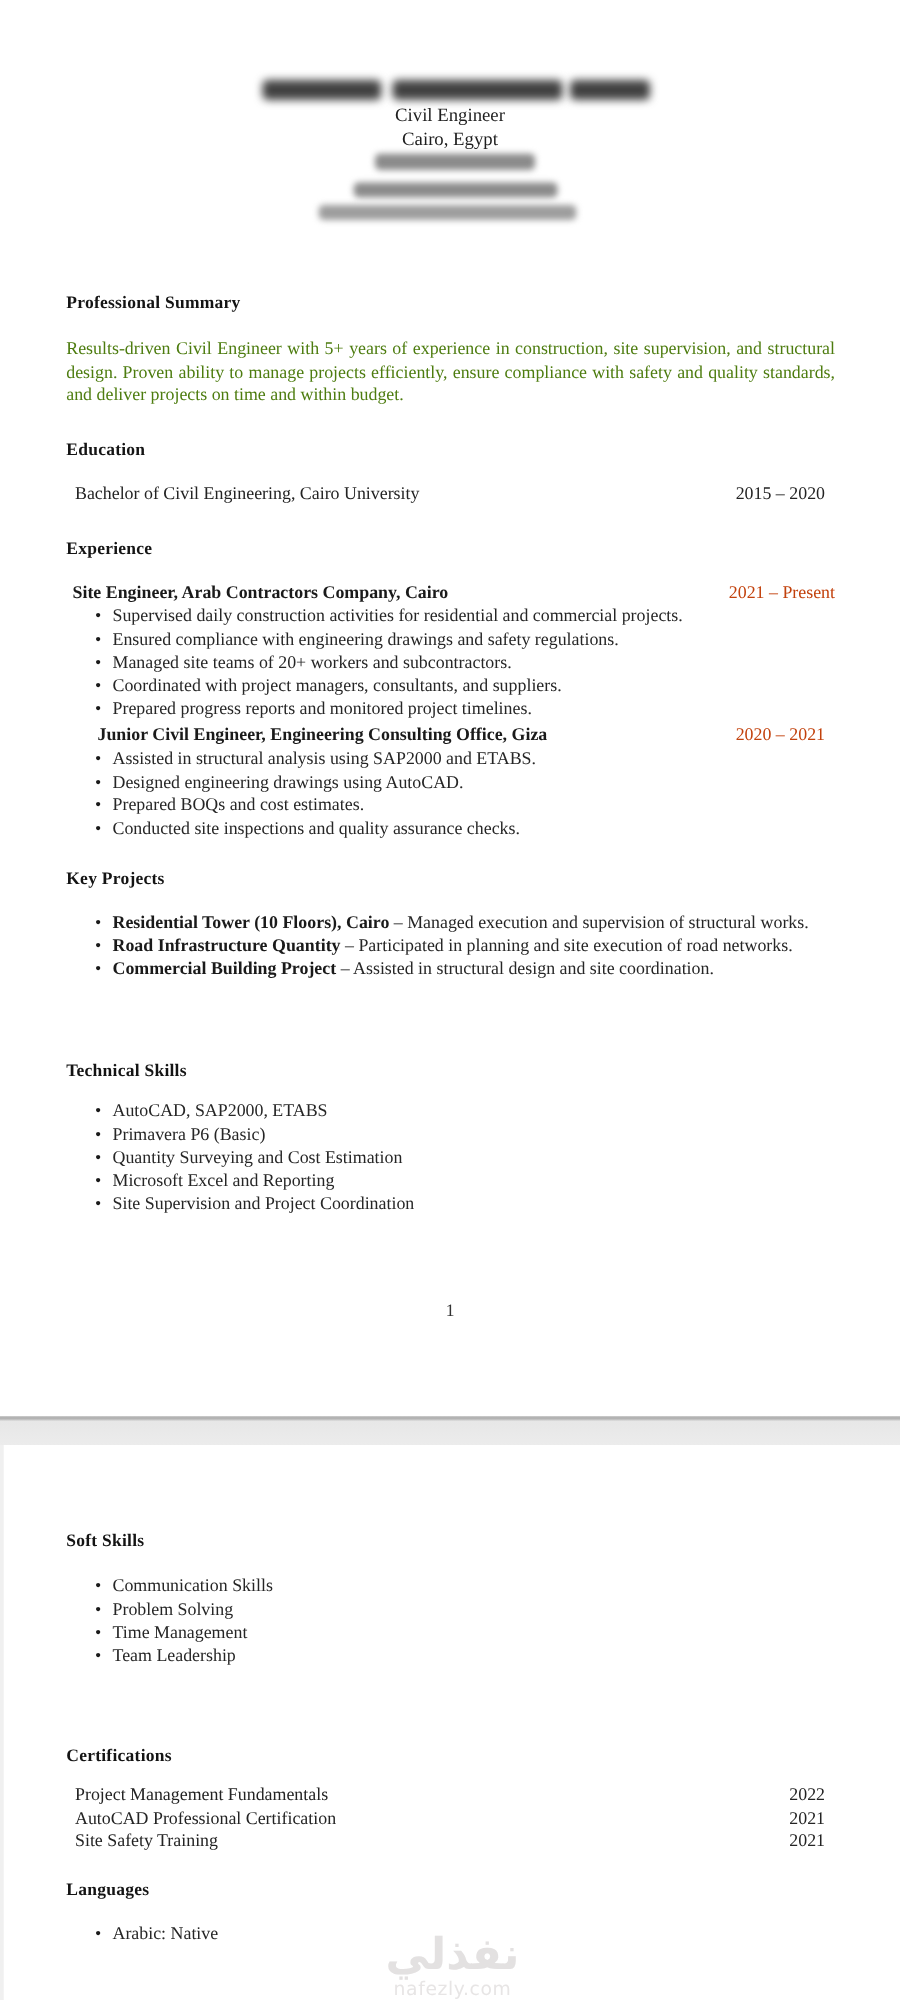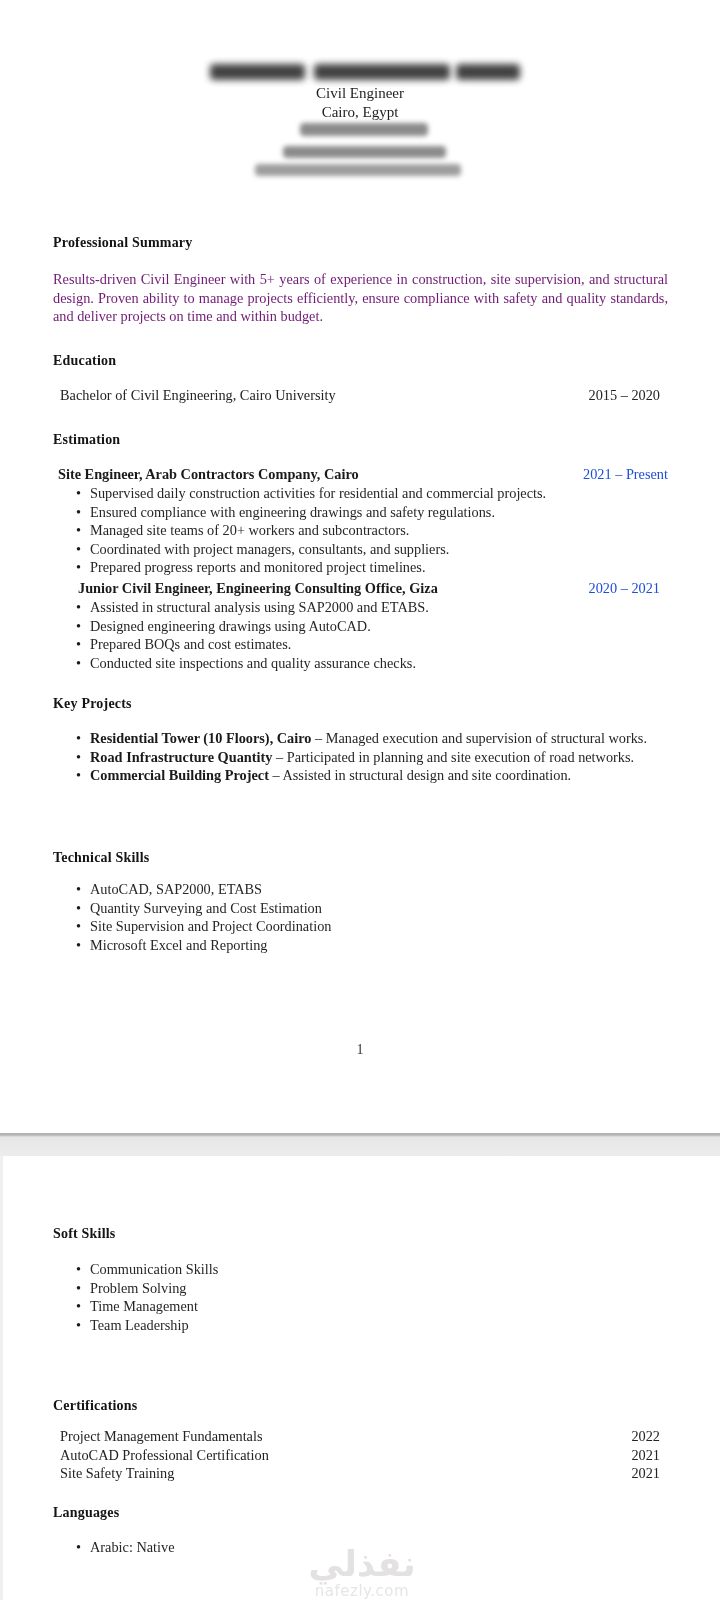--- a/index.html
+++ b/index.html
@@ -11,26 +11,26 @@
   }
   
   .doc-header{position:absolute;left:0;top:84px;width:720px;text-align:center;font-size:15px;line-height:18.5px;color:#1e1e1e;}
   .blur-bar{position:absolute;border-radius:4px;}
   .blur-dark{background:#414141;filter:blur(3.5px);}
   .blur-mid{background:#8b8b8b;filter:blur(2.6px);}
   .blur-light{background:#9d9d9d;filter:blur(2.6px);}
   
   .sec{position:absolute;left:53px;width:615px;}
   .sec h2{margin:0;font-size:14px;line-height:24px;font-weight:bold;color:#141414;letter-spacing:.2px;}
-  .para{text-align:justify;color:#701a75;}
+  .para{text-align:justify;color:#4d7c0f;}
   .row{display:flex;justify-content:space-between;align-items:flex-end;}
   .row .rname{padding-left:7px;}
   .row .ryear{padding-right:8px;white-space:nowrap;}
   .jobrow{display:flex;justify-content:space-between;align-items:baseline;font-weight:bold;color:#1a1a1a;height:19px;}
-  .jobrow .jdates{font-weight:normal;color:#1d4ed8;white-space:nowrap;}
+  .jobrow .jdates{font-weight:normal;color:#c2410c;white-space:nowrap;}
   ul.blt{margin:0;padding:0;list-style:none;}
   ul.blt li{position:relative;padding-left:37px;text-align:justify;color:#262626;}
   ul.blt li::before{content:"•";position:absolute;left:23px;top:0;color:#1a1a1a;}
   .b{font-weight:bold;color:#1a1a1a;}
   
   .page-number{position:absolute;left:0;top:1041px;width:720px;text-align:center;font-size:14px;color:#333;}
   .page-gap{position:absolute;left:0;top:1133px;width:720px;height:23px;
     background:linear-gradient(#b3b3b3 0,#b3b3b3 2px,#e7e7e7 4px,#ececec 100%);}
   .page2-edge{position:absolute;left:0;top:1156px;width:3px;height:444px;background:rgba(0,0,0,0.06);}
   .watermark{position:absolute;left:0;top:1545px;width:720px;text-align:center;transform:translateX(2px);
@@ -63,21 +63,21 @@
 
   <section class="sec" style="top:349px;">
     <h2 style="margin-bottom:13px;">Education</h2>
     <div class="row">
       <span class="rname">Bachelor of Civil Engineering, Cairo University</span>
       <span class="ryear">2015 – 2020</span>
     </div>
   </section>
 
   <section class="sec" style="top:428px;">
-    <h2 style="margin-bottom:13px;">Estimation</h2>
+    <h2 style="margin-bottom:13px;">Experience</h2>
 
     <div class="jobrow" style="padding-left:5px;">
       <span>Site Engineer, Arab Contractors Company, Cairo</span>
       <span class="jdates">2021 – Present</span>
     </div>
     <ul class="blt">
       <li>Supervised daily construction activities for residential and commercial projects.</li>
       <li>Ensured compliance with engineering drawings and safety regulations.</li>
       <li>Managed site teams of 20+ workers and subcontractors.</li>
       <li>Coordinated with project managers, consultants, and suppliers.</li>
@@ -102,23 +102,24 @@
       <li><span class="b">Residential Tower (10 Floors), Cairo</span><span> – Managed execution and supervision of struc­tural works.</span></li>
       <li><span class="b">Road Infrastructure Quantity</span><span> – Participated in planning and site execution of road networks.</span></li>
       <li><span class="b">Commercial Building Project</span><span> – Assisted in structural design and site coordination.</span></li>
     </ul>
   </section>
 
   <section class="sec" style="top:846px;">
     <h2 style="margin-bottom:10px;">Technical Skills</h2>
     <ul class="blt">
       <li>AutoCAD, SAP2000, ETABS</li>
+      <li>Primavera P6 (Basic)</li>
       <li>Quantity Surveying and Cost Estimation</li>
+      <li>Microsoft Excel and Reporting</li>
       <li>Site Supervision and Project Coordination</li>
-      <li>Microsoft Excel and Reporting</li>
     </ul>
   </section>
 
   <div class="page-number">1</div>
   <div class="page-gap"></div>
   <div class="page2-edge"></div>
 
   <section class="sec" style="top:1222px;">
     <h2 style="margin-bottom:14px;">Soft Skills</h2>
     <ul class="blt">

